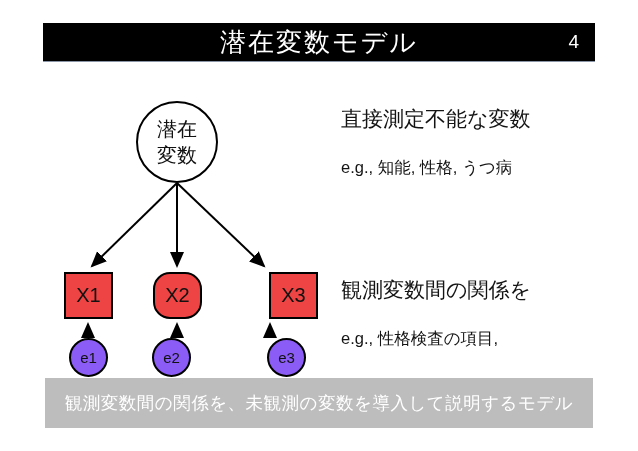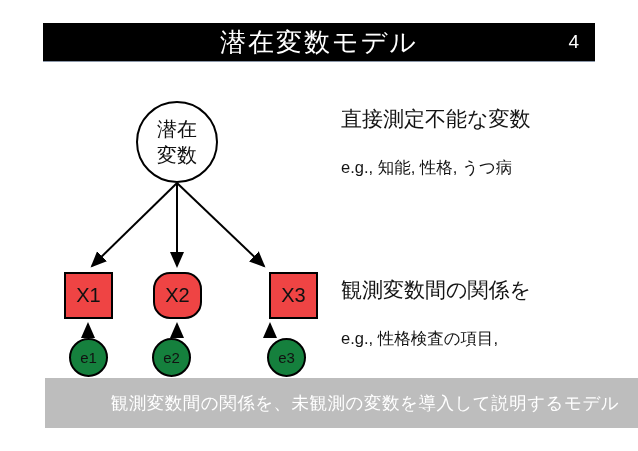--- a/index.html
+++ b/index.html
@@ -36,39 +36,39 @@
     position:absolute;top:272px;width:49px;height:47px;box-sizing:border-box;
     border:2px solid #000;background:#ef4444;
     display:flex;align-items:center;justify-content:center;font-size:20px;
   }
   .obox.b1{left:64px;}
   .obox.b2{left:153px;border-radius:17px;}
   .obox.b3{left:247px;margin-left:22px;}
   
   .ecirc{
     position:absolute;top:338px;width:39px;height:39px;box-sizing:border-box;
-    border:2px solid #000;border-radius:50%;background:#15803d;
+    border:2px solid #000;border-radius:50%;background:#8b5cf6;
     display:flex;align-items:center;justify-content:center;font-size:15px;
   }
   .ecirc.c1{left:69px;}
   .ecirc.c2{left:152px;}
   .ecirc.c3{left:267px;}
   
   .ann{position:absolute;left:341px;}
   .ann.a1{top:105px;}
   .ann.a2{top:276px;}
   .ann-h{font-size:21px;line-height:27px;color:#141414;}
   .ann-t{font-size:16.5px;line-height:23.5px;color:#141414;margin-top:24px;}
   .ann-t.indent{padding-left:41px;}
   
   .footer{
     position:absolute;left:45px;top:378px;width:548px;height:50px;
     background:#bdbdbd;color:#fff;
     display:flex;align-items:center;justify-content:center;
-    font-size:17.5px;letter-spacing:0.5px;padding-left:46px;
+    font-size:17.5px;letter-spacing:0.5px;
   }
 </style>
 </head>
 <body>
 
 <div>
 
   <div class="titlebar">
     <span class="title">潜在変数モデル</span>
     <span class="slideno">4</span>

